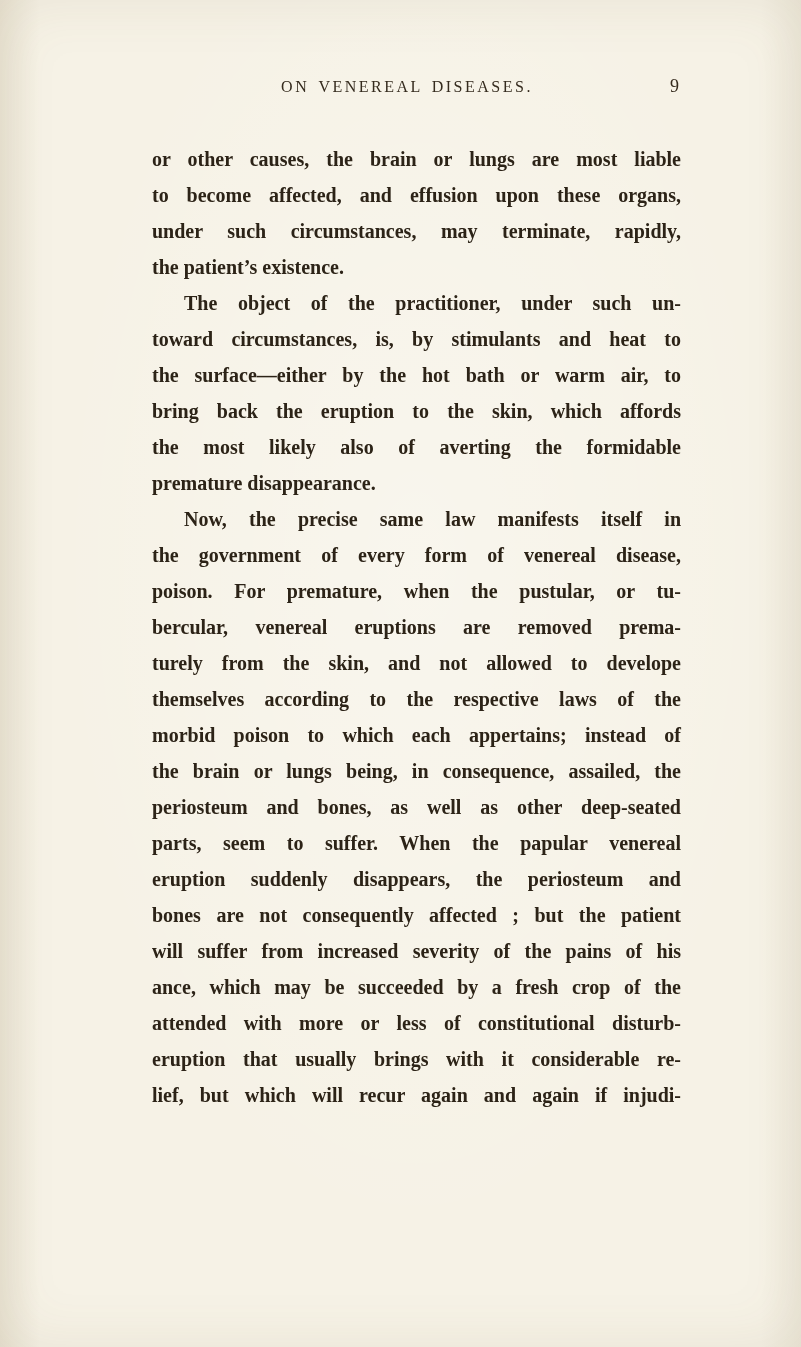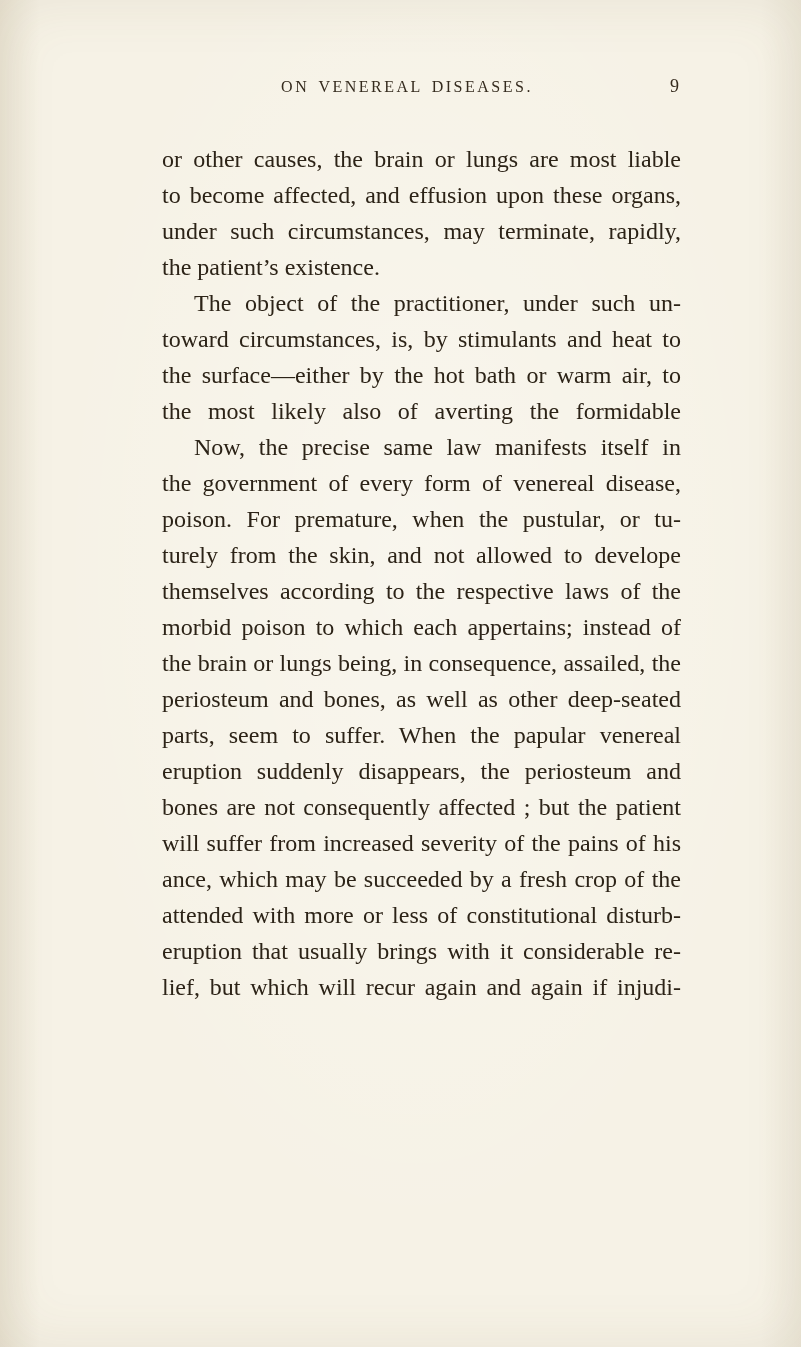--- a/index.html
+++ b/index.html
@@ -42,24 +42,25 @@
   .page-number {
     position: absolute;
     right: 2px;
     top: 0;
     font-size: 18px;
     color: #352b1e;
   }
   .text-block {
     position: absolute;
     top: 141px;
-    left: 162px;
+    left: 152px;
     right: 120px;
-    font-size: 24px;
+    font-size: 20px;
     line-height: 36px;
+    font-weight: bold;
   }
   .paragraph { margin: 0; }
   .line {
     text-align: justify;
     text-align-last: justify;
     text-justify: inter-word;
   }
   .line.last {
     text-align-last: left;
   }
@@ -80,26 +81,29 @@
     <div class="paragraph">
         <div class="line">or other causes, the brain or lungs are most liable</div>
         <div class="line">to become affected, and effusion upon these organs,</div>
         <div class="line">under such circumstances, may terminate, rapidly,</div>
         <div class="line last">the patient’s existence.</div>
       </div>
     <div class="paragraph">
         <div class="line indent">The object of the practitioner, under such un-</div>
         <div class="line">toward circumstances, is, by stimulants and heat to</div>
         <div class="line">the surface—either by the hot bath or warm air, to</div>
+        <div class="line">bring back the eruption to the skin, which affords</div>
         <div class="line">the most likely also of averting the formidable</div>
+        <div class="line last">premature disappearance.</div>
       </div>
     <div class="paragraph">
         <div class="line indent">Now, the precise same law manifests itself in</div>
         <div class="line">the government of every form of venereal disease,</div>
         <div class="line">poison. For premature, when the pustular, or tu-</div>
+        <div class="line">bercular, venereal eruptions are removed prema-</div>
         <div class="line">turely from the skin, and not allowed to develope</div>
         <div class="line">themselves according to the respective laws of the</div>
         <div class="line">morbid poison to which each appertains; instead of</div>
         <div class="line">the brain or lungs being, in consequence, assailed, the</div>
         <div class="line">periosteum and bones, as well as other deep-seated</div>
         <div class="line">parts, seem to suffer. When the papular venereal</div>
         <div class="line">eruption suddenly disappears, the periosteum and</div>
         <div class="line">bones are not consequently affected ; but the patient</div>
         <div class="line">will suffer from increased severity of the pains of his</div>
         <div class="line">ance, which may be succeeded by a fresh crop of the</div>

